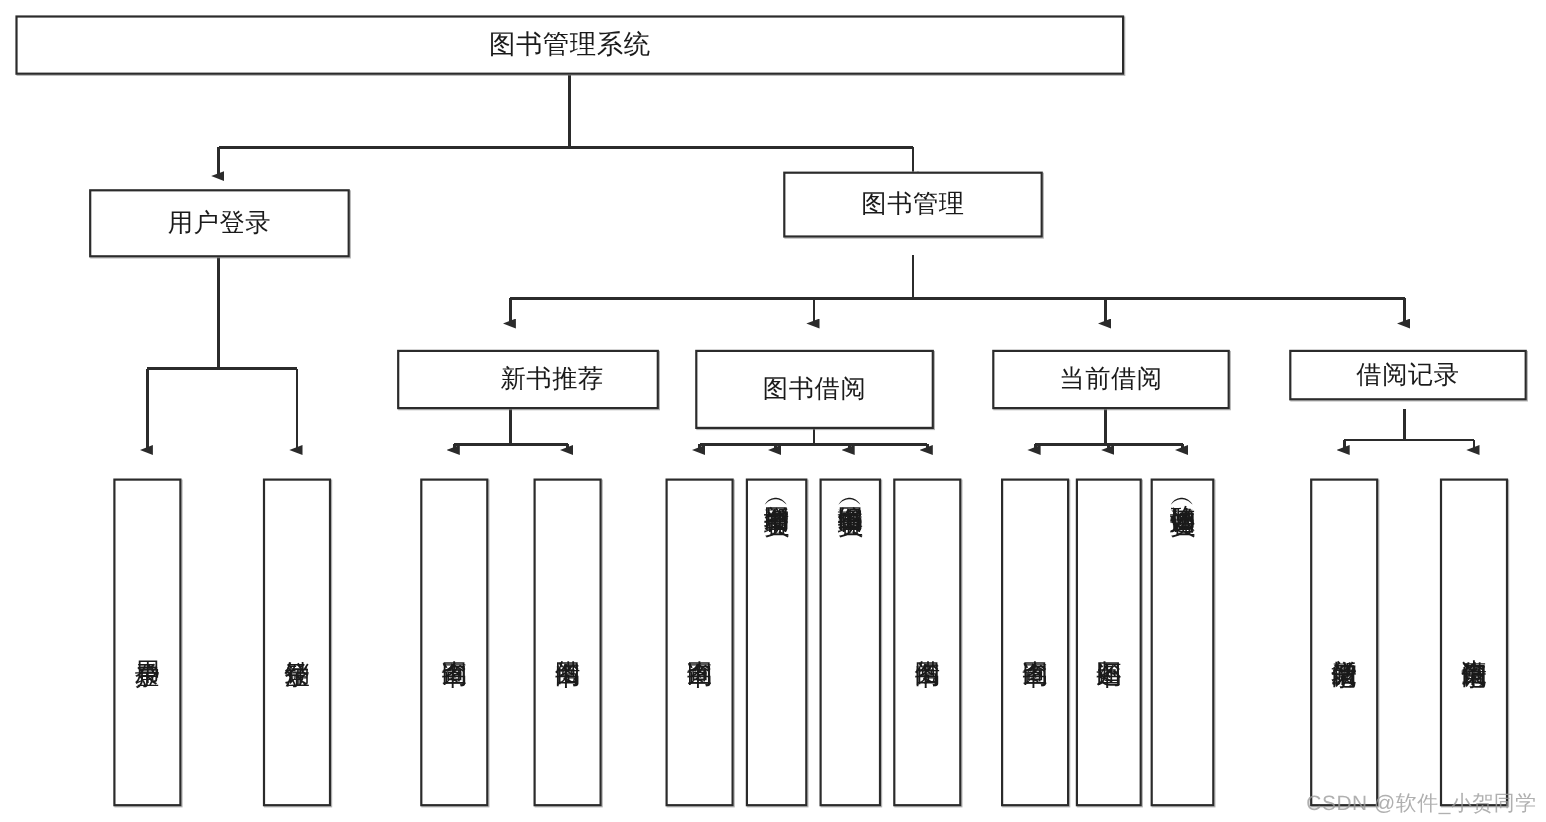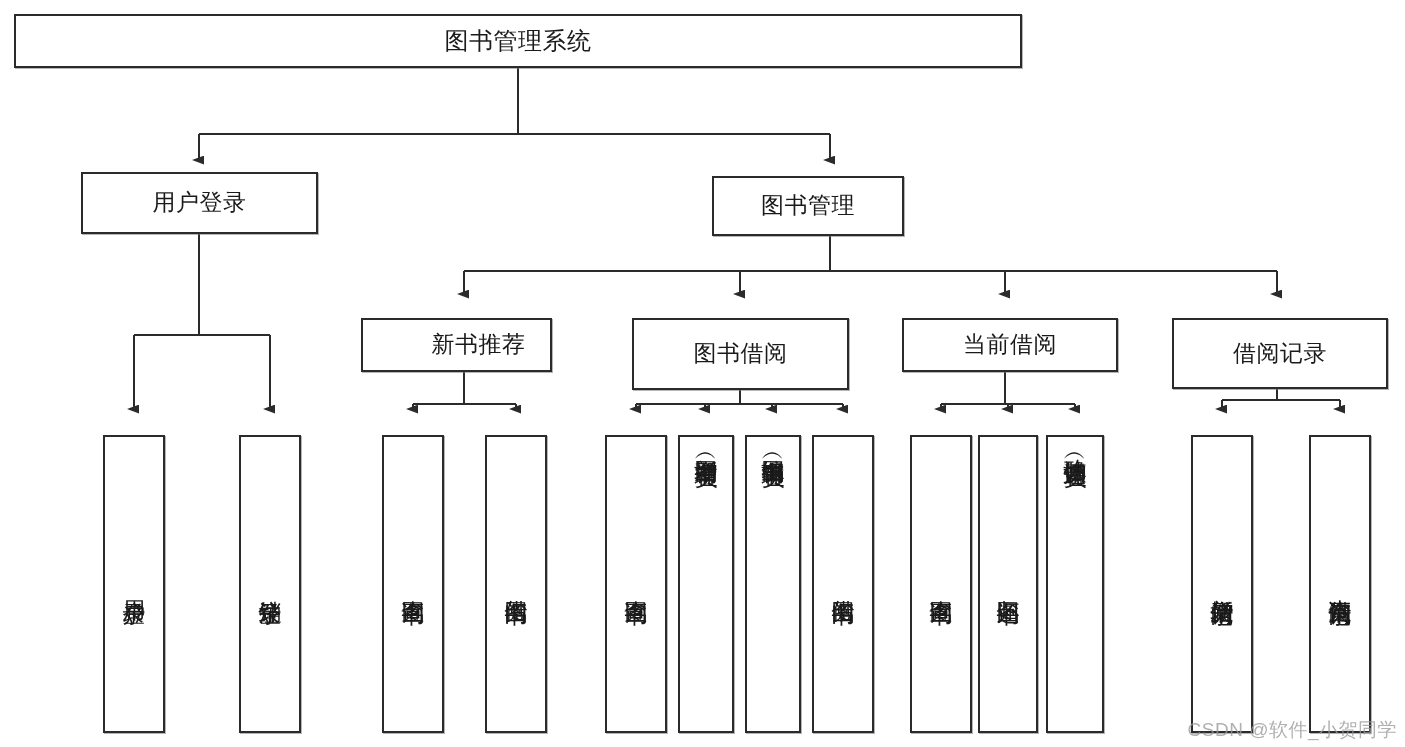--- a/index.html
+++ b/index.html
@@ -133,37 +133,37 @@
   </svg>
 
   <div class="node root horiz" style="left:14px; top:14px; width:1008px; height:54px;">
     <span class="node-label">图书管理系统</span>
   </div>
 
   <div class="node horiz" style="left:81px; top:172px; width:237px; height:62px;">
     <span class="node-label">用户登录</span>
   </div>
 
-  <div class="node horiz" style="left:712px; top:176px; width:192px; height:60px;">
+  <div class="node horiz" style="left:712px; top:156px; width:236px; height:60px;">
     <span class="node-label">图书管理</span>
   </div>
 
-  <div class="node horiz" style="left:361px; top:318px; width:191px; height:54px;padding-left:44px;">
+  <div class="node horiz" style="left:361px; top:318px; width:238px; height:54px;padding-left:44px;">
     <span class="node-label">新书推荐</span>
   </div>
 
   <div class="node horiz" style="left:632px; top:318px; width:217px; height:72px;">
     <span class="node-label">图书借阅</span>
   </div>
 
   <div class="node horiz" style="left:902px; top:318px; width:216px; height:54px;">
     <span class="node-label">当前借阅</span>
   </div>
 
-  <div class="node horiz" style="left:1172px; top:318px; width:216px; height:71px;">
+  <div class="node horiz" style="left:1172px; top:318px; width:216px; height:46px;">
     <span class="node-label">借阅记录</span>
   </div>
 
   <div class="node vert centered" style="left:103px; top:435px; width:62px; height:298px;">
     <span class="node-label">用户登录</span>
   </div>
 
   <div class="node vert centered" style="left:239px; top:435px; width:62px; height:298px;">
     <span class="node-label">注销登录</span>
   </div>

